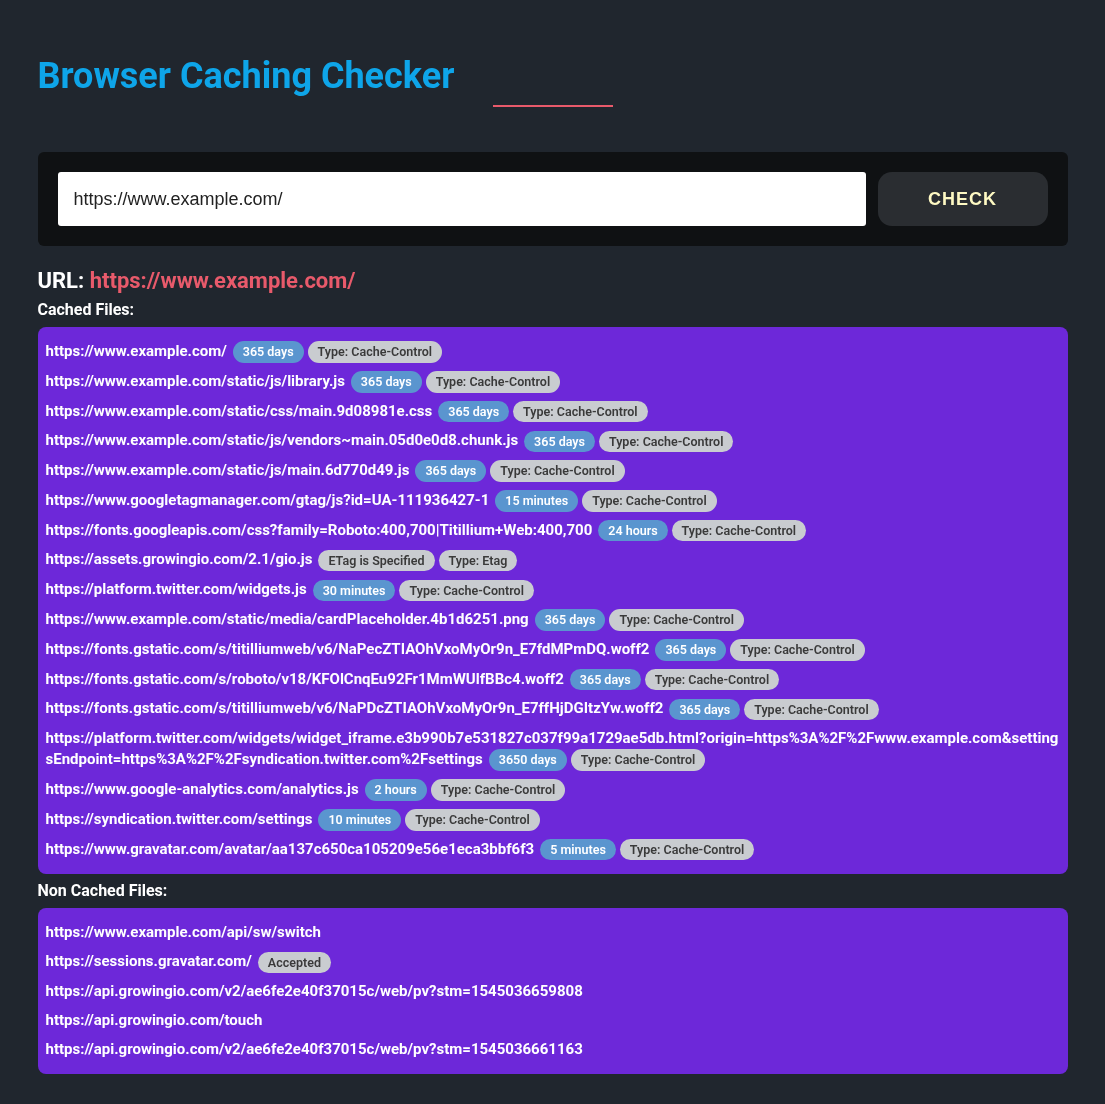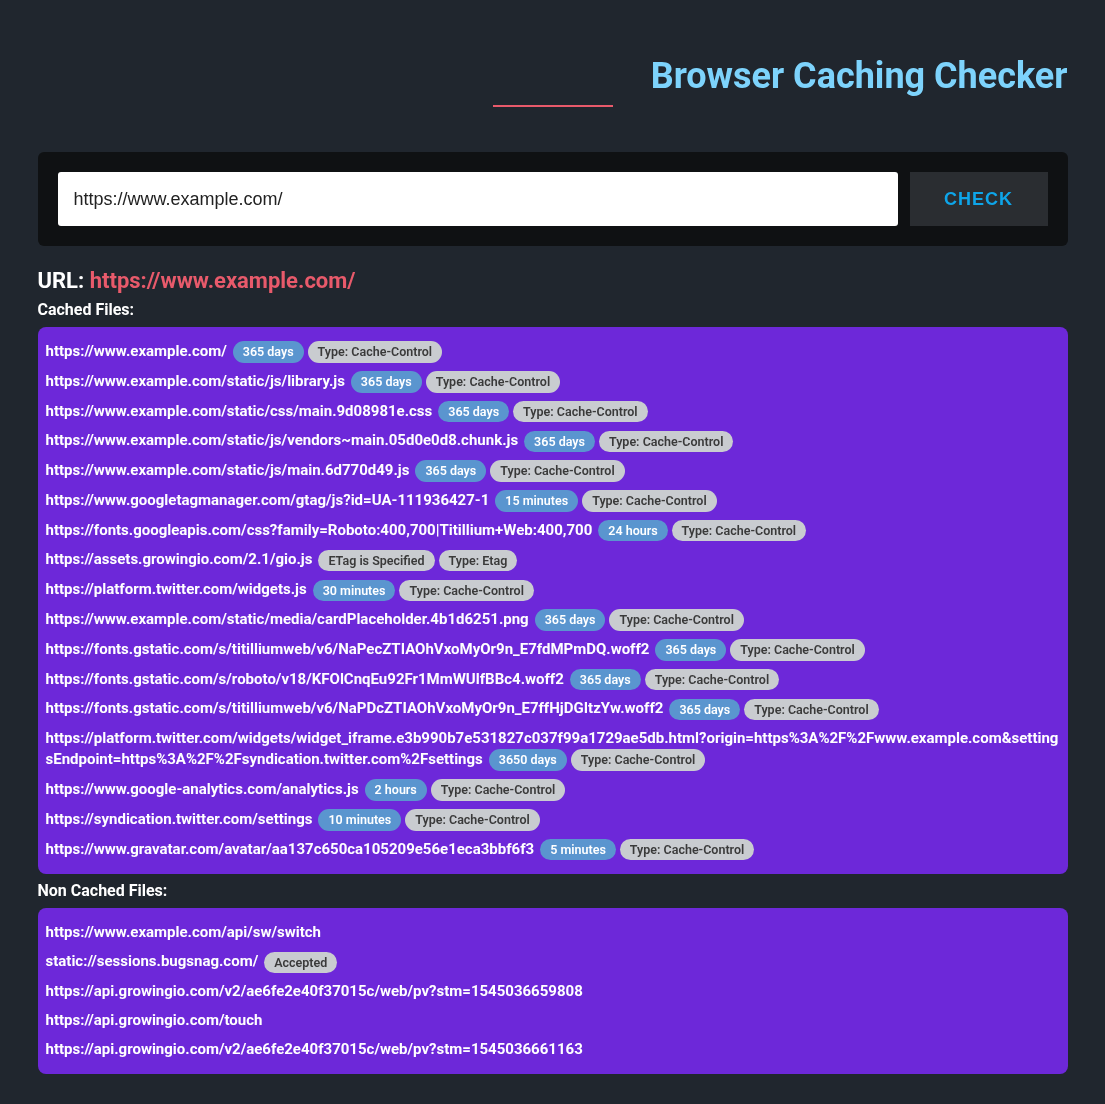--- a/index.html
+++ b/index.html
@@ -10,24 +10,24 @@
     width: 1105px;
     min-height: 1104px;
     padding: 0;
   }
   .container {
     max-width: 1060px;
     margin: 0 auto;
     padding: 0 15px;
   }
   h1.title {
-    text-align: right;
+    text-align: left;
     font-size: 36px;
     font-weight: 700;
-    color: #7dd3fc;
+    color: #0ea5e9;
     margin-top: 55px;
     margin-bottom: 0;
     position: relative;
     display: inline-block;
     width: 100%;
   }
   .title-underline {
     width: 120px;
     height: 2px;
     background: #e85a6b;
@@ -46,29 +46,29 @@
     height: 54px;
     border: none;
     border-radius: 3px;
     background: #fff;
     color: #222;
     font-size: 18px;
     padding: 0 16px;
     outline: none;
   }
   .check-btn {
-    width: 138px;
+    width: 170px;
     height: 54px;
     background: #2a2d31;
     border: none;
-    color: #0ea5e9;
+    color: #fef9c3;
     font-size: 18px;
     font-weight: 700;
     letter-spacing: 1px;
-    border-radius: 0;
+    border-radius: 14px;
     cursor: pointer;
   }
   .url-line {
     margin-top: 22px;
     font-size: 22px;
     font-weight: 700;
   }
   .url-line .url-value {
     color: #e85a6b;
   }
@@ -146,18 +146,18 @@
       <div class="file-row"><span class="url-text">https://fonts.gstatic.com/s/titilliumweb/v6/NaPDcZTIAOhVxoMyOr9n_E7ffHjDGItzYw.woff2</span><span class="pill pill-blue">365 days</span><span class="pill pill-gray">Type: Cache-Control</span></div>
       <div class="file-row"><span class="url-text">https://platform.twitter.com/widgets/widget_iframe.e3b990b7e531827c037f99a1729ae5db.html?origin=https%3A%2F%2Fwww.example.com&amp;settingsEndpoint=https%3A%2F%2Fsyndication.twitter.com%2Fsettings</span><span class="pill pill-blue">3650 days</span><span class="pill pill-gray">Type: Cache-Control</span></div>
       <div class="file-row"><span class="url-text">https://www.google-analytics.com/analytics.js</span><span class="pill pill-blue">2 hours</span><span class="pill pill-gray">Type: Cache-Control</span></div>
       <div class="file-row"><span class="url-text">https://syndication.twitter.com/settings</span><span class="pill pill-blue">10 minutes</span><span class="pill pill-gray">Type: Cache-Control</span></div>
       <div class="file-row"><span class="url-text">https://www.gravatar.com/avatar/aa137c650ca105209e56e1eca3bbf6f3</span><span class="pill pill-blue">5 minutes</span><span class="pill pill-gray">Type: Cache-Control</span></div>
     </div>
 
   <div class="section-label">Non Cached Files:</div>
   <div class="file-box" id="noncached-box">
       <div class="file-row"><span class="url-text">https://www.example.com/api/sw/switch</span></div>
-      <div class="file-row"><span class="url-text">static://sessions.bugsnag.com/</span><span class="pill pill-gray">Accepted</span></div>
+      <div class="file-row"><span class="url-text">https://sessions.gravatar.com/</span><span class="pill pill-gray">Accepted</span></div>
       <div class="file-row"><span class="url-text">https://api.growingio.com/v2/ae6fe2e40f37015c/web/pv?stm=1545036659808</span></div>
       <div class="file-row"><span class="url-text">https://api.growingio.com/touch</span></div>
       <div class="file-row"><span class="url-text">https://api.growingio.com/v2/ae6fe2e40f37015c/web/pv?stm=1545036661163</span></div>
     </div>
 </div>
 
 </body></html>

